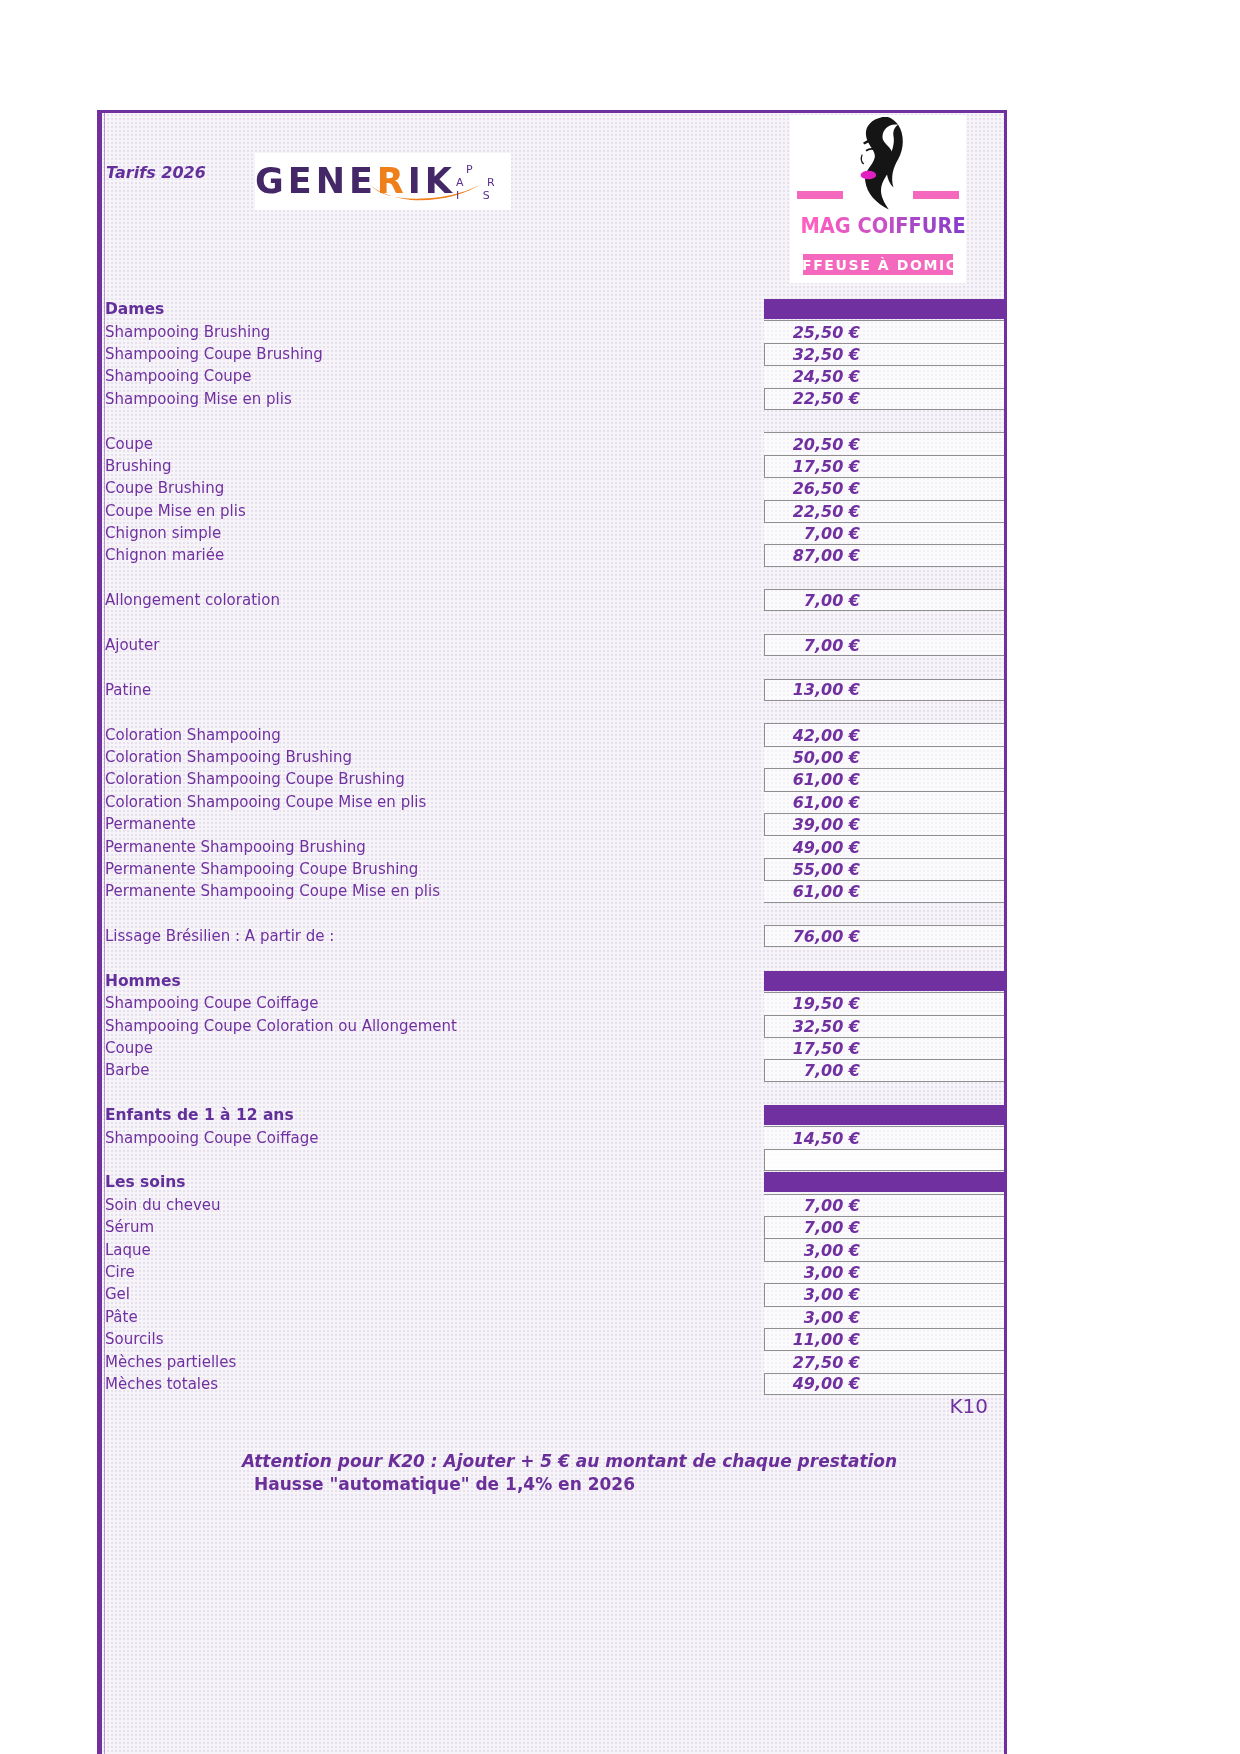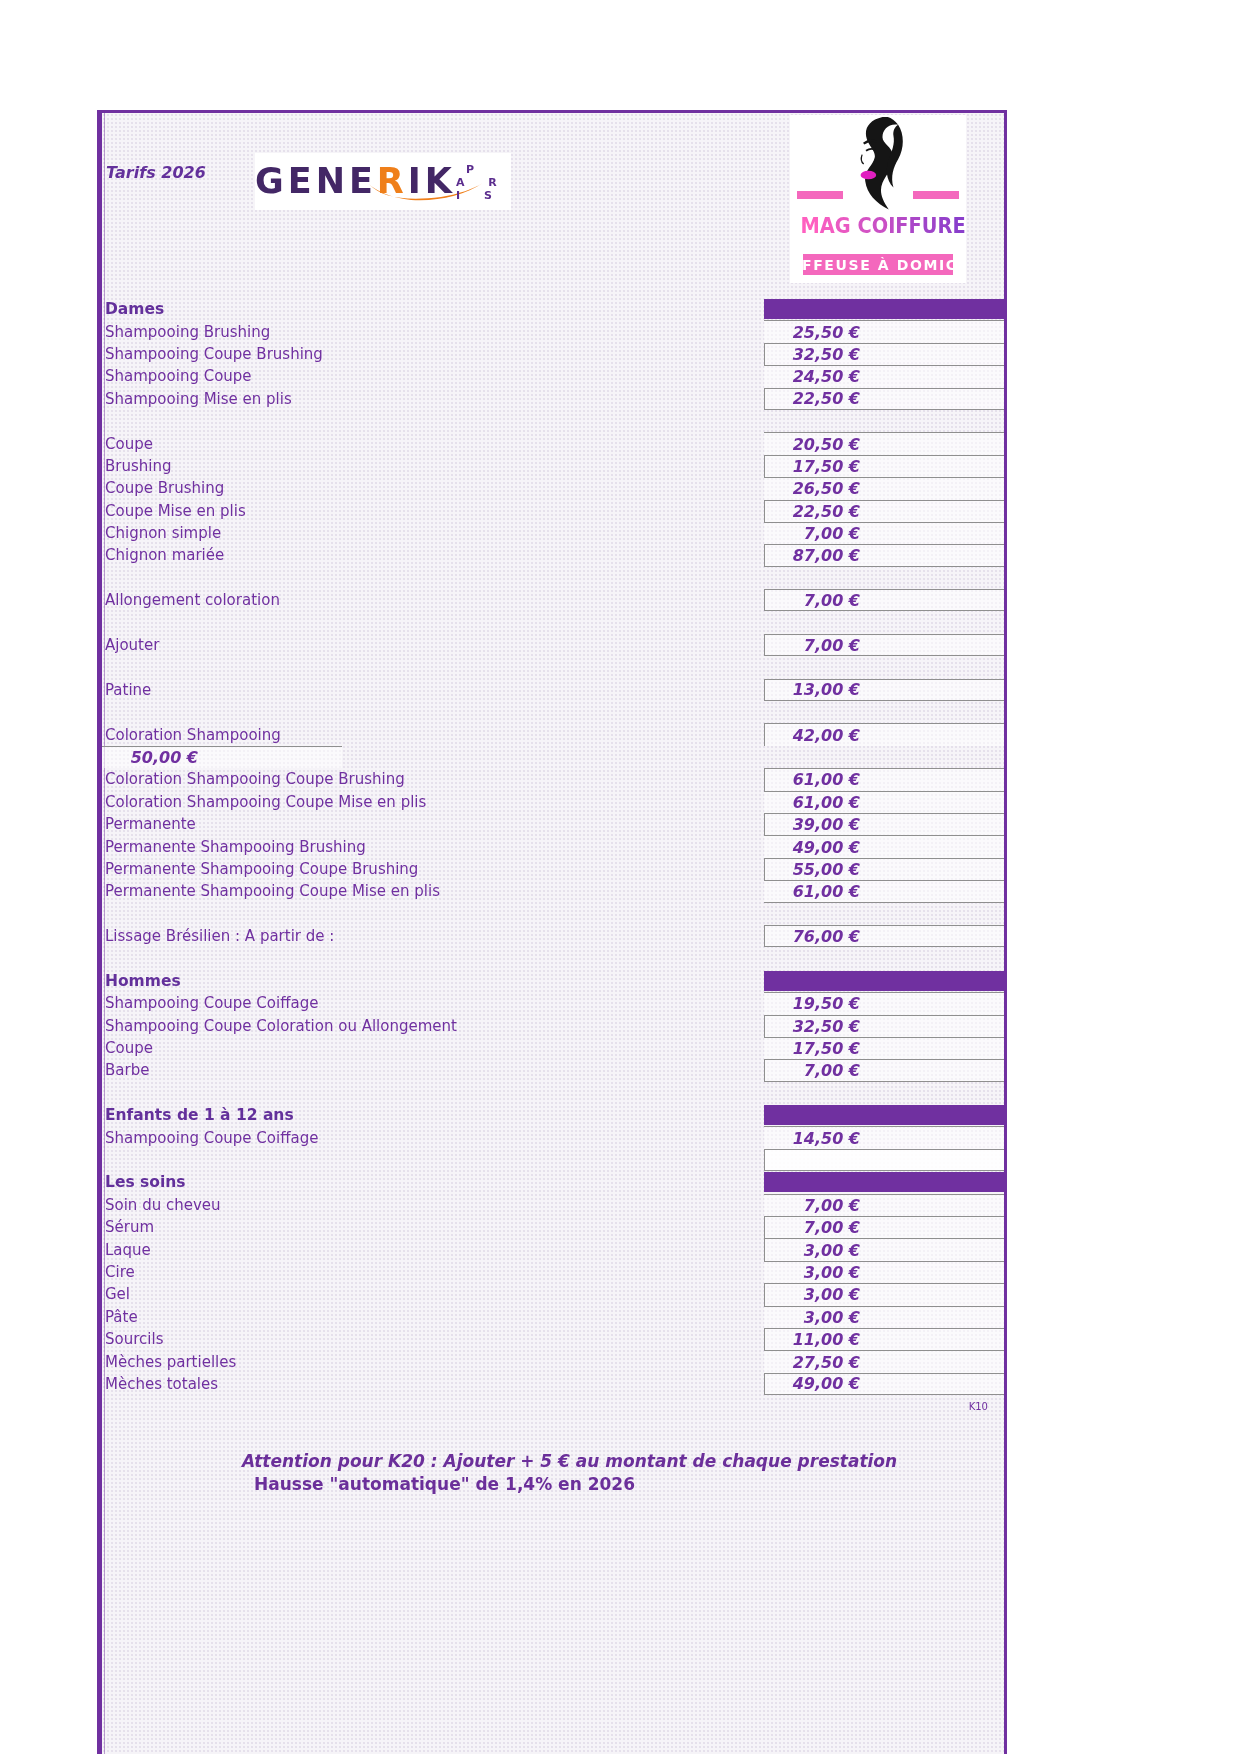--- a/index.html
+++ b/index.html
@@ -39,21 +39,21 @@
     background:#fff;display:flex;flex-direction:row;align-items:center;justify-content:center;
   }
   .generik-word{
     position:relative;z-index:2;
     font-size:35px;font-weight:600;letter-spacing:4px;line-height:1;
     color:#432766;white-space:nowrap;
   }
   .generik-word .g-orange{color:var(--orange);font-weight:bold;}
   .generik-sub{
     position:relative;z-index:2;
-    font-size:11px;font-weight:bold;letter-spacing:10px;color:#5b2d8e;margin-top:2px;text-indent:10px;
+    font-size:11px;font-weight:normal;letter-spacing:10px;color:#5b2d8e;margin-top:2px;text-indent:10px;
   }
   .generik-swoosh{position:absolute;right:26px;bottom:8px;z-index:1;}
   .mag-card{
     position:absolute;left:688px;top:2px;width:176px;height:168px;
     background:#fff;overflow:hidden;
   }
   .mag-face{position:absolute;left:44px;top:2px;}
   .mag-bar{position:absolute;width:46px;height:8px;background:var(--pink);top:76px;}
   .mag-bar.left{left:7px;} .mag-bar.right{right:7px;}
   .mag-wordmark{
@@ -82,21 +82,21 @@
     border-top:1px solid var(--grayline);
     display:flex;align-items:center;justify-content:flex-end;padding-right:144px;
   }
   .pcell.bl{border-left:1px solid var(--grayline);}
   .pcell.bb{border-bottom:1px solid var(--grayline);}
   .pcell.ecell{background:rgba(255,255,255,.9);}
   .price{
     font-size:16px;font-weight:bold;font-style:italic;color:var(--purple);white-space:nowrap;
   }
   .coderow{height:22.4px;display:flex;align-items:center;justify-content:flex-end;padding-right:16px;}
-  .code{font-size:10px;color:var(--purple);}
+  .code{font-size:20px;color:var(--purple);}
   
   .footnotes{position:absolute;left:97px;top:1451px;width:910px;color:#6b2f9a;}
   .foot1{margin-left:145px;font-size:17px;font-weight:bold;font-style:italic;white-space:nowrap;}
   .foot2{margin-left:157px;font-size:17px;font-weight:bold;margin-top:3px;white-space:nowrap;}
 </style>
 </head>
 <body>
 
 <div class="sheet">
 
@@ -258,20 +258,21 @@
       </div>
       <div class="row item">
         <div class="cell-name">Coloration Shampooing</div>
         <div class="cell-price-area">
           <div class="pcell bl">
             <span class="price">42,00 €</span>
           </div>
         </div>
       </div>
       <div class="row item">
+        <div class="cell-name">Coloration Shampooing Brushing</div>
         <div class="cell-price-area">
           <div class="pcell">
             <span class="price">50,00 €</span>
           </div>
         </div>
       </div>
       <div class="row item">
         <div class="cell-name">Coloration Shampooing Coupe Brushing</div>
         <div class="cell-price-area">
           <div class="pcell bl">

